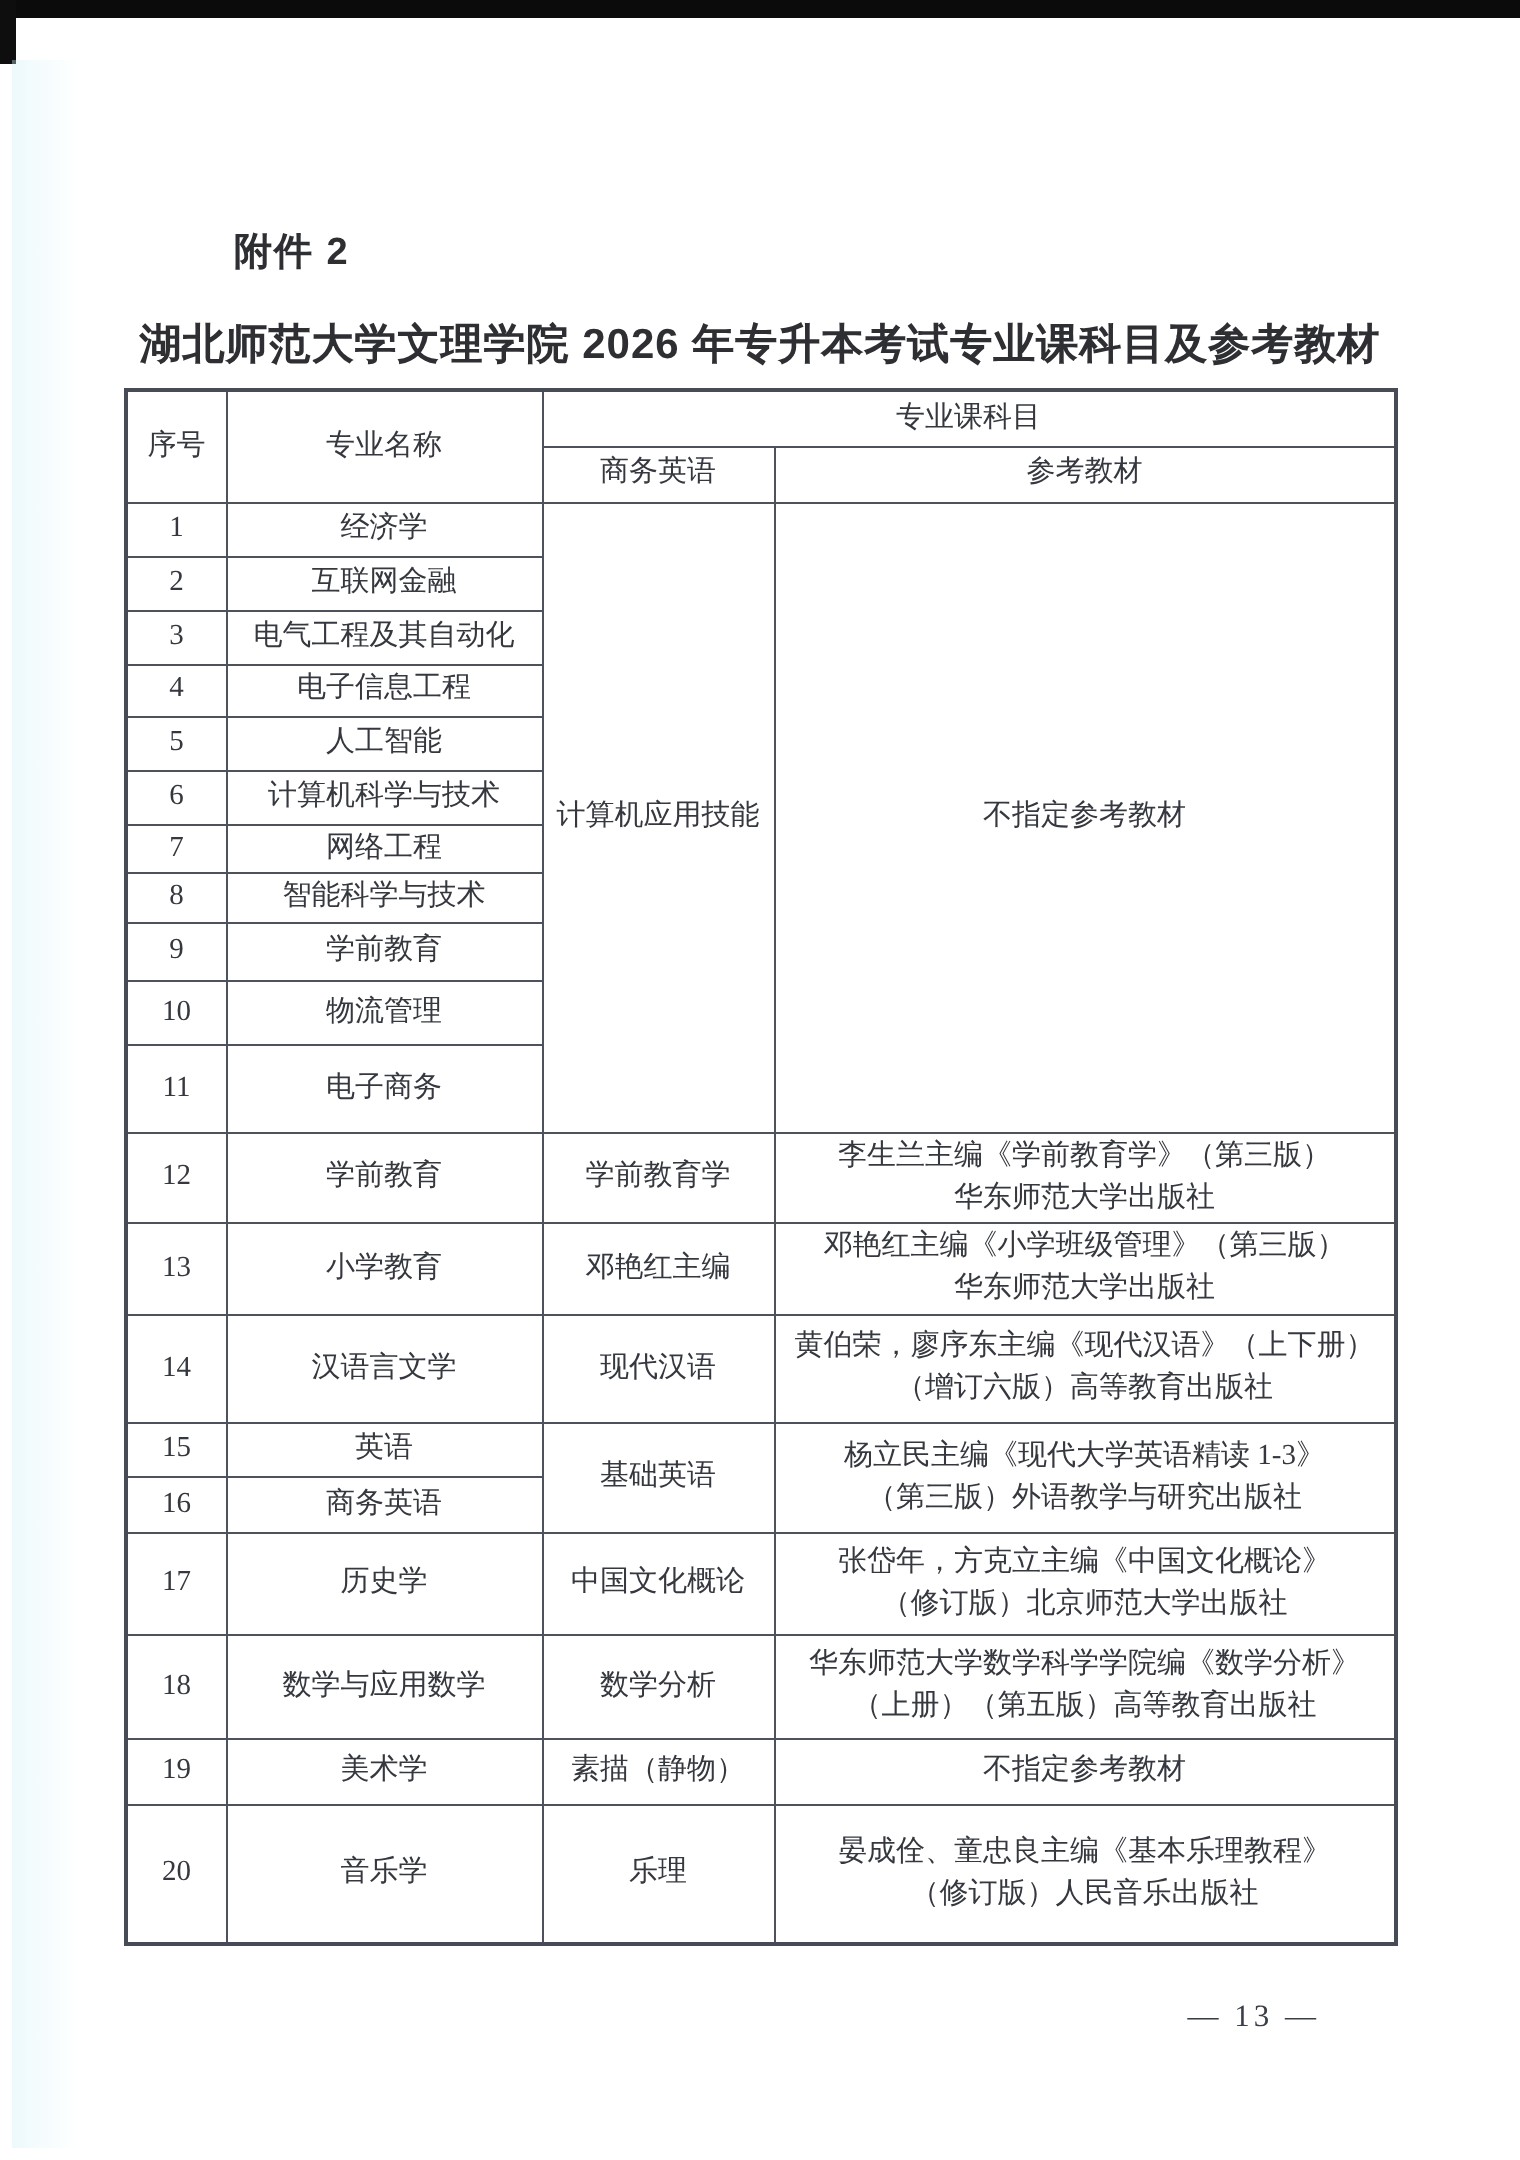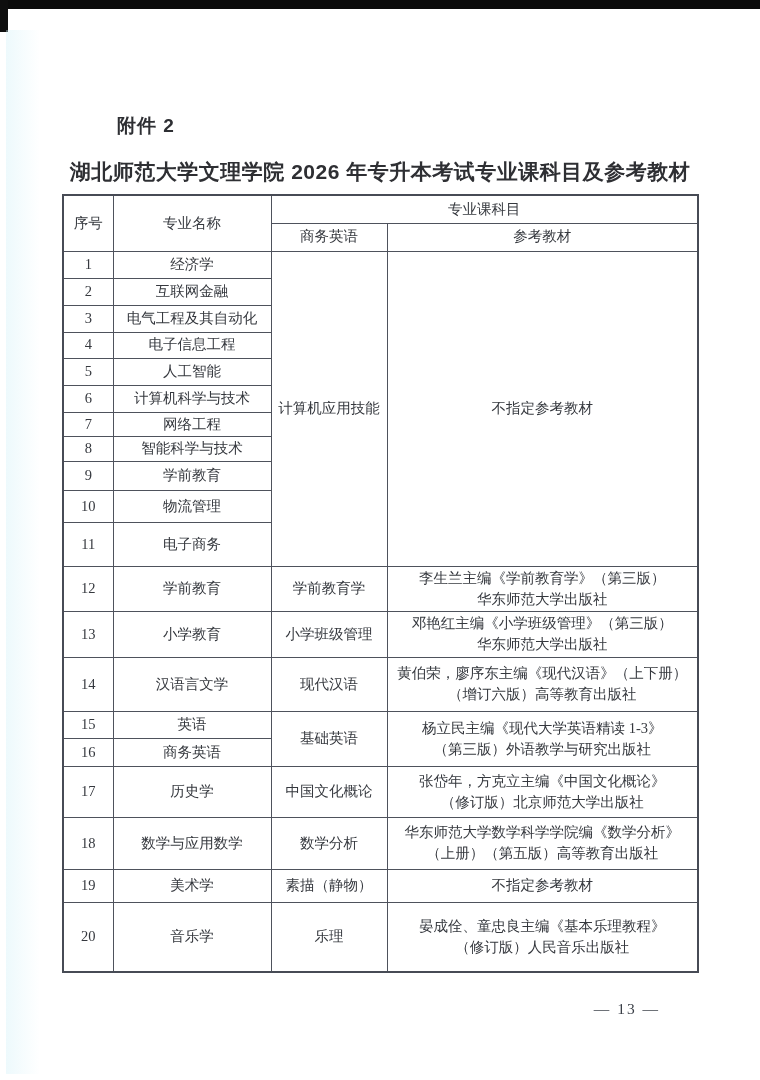--- a/index.html
+++ b/index.html
@@ -116,21 +116,21 @@
         <td>学前教育</td>
         <td>学前教育学</td>
         <td class="ref">
           <div>李生兰主编《学前教育学》（第三版）</div>
           <div>华东师范大学出版社</div>
         </td>
       </tr>
       <tr style="height:46px;">
         <td>13</td>
         <td>小学教育</td>
-        <td>小学班级管理</td>
+        <td>邓艳红主编</td>
         <td class="ref">
           <div>邓艳红主编《小学班级管理》（第三版）</div>
           <div>华东师范大学出版社</div>
         </td>
       </tr>
       <tr style="height:54px;">
         <td>14</td>
         <td>汉语言文学</td>
         <td>现代汉语</td>
         <td class="ref">

